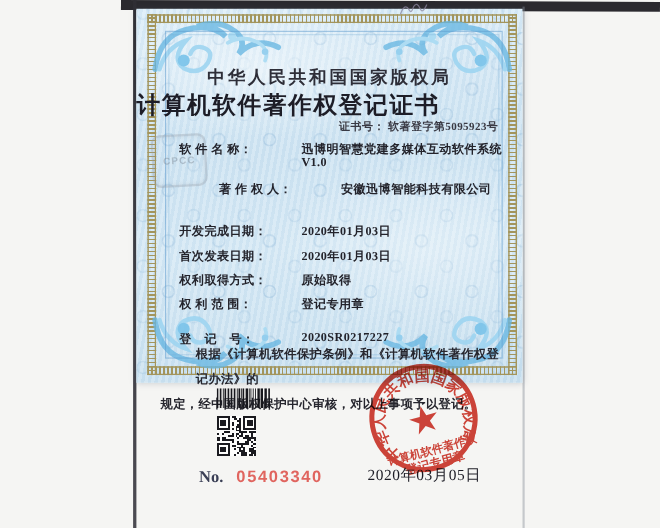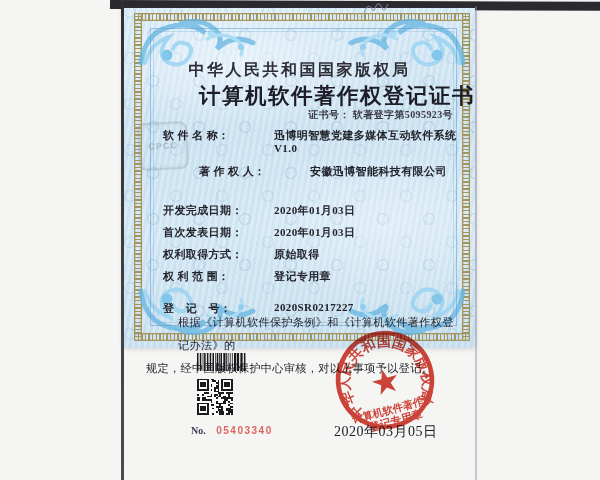--- a/index.html
+++ b/index.html
@@ -42,37 +42,37 @@
   .inner-border{position:absolute;left:26px;right:18px;top:20px;bottom:22px;border:1px solid rgba(95,155,205,.55);pointer-events:none;}
   .inner-border2{position:absolute;left:29px;right:21px;top:23px;bottom:25px;border:1px solid rgba(120,175,215,.35);pointer-events:none;}
   
   .fl{position:absolute;width:122px;height:52px;opacity:.9;}
   .fl.tl{left:13px;top:9px;}
   .fl.tr{right:8px;top:9px;transform:scaleX(-1);}
   .fl.bl{left:13px;bottom:11px;transform:scaleY(-1);}
   .fl.br{right:8px;bottom:11px;transform:scale(-1,-1);}
   
   .authority{position:absolute;left:0;width:100%;top:52px;text-align:center;font-size:16px;font-weight:700;letter-spacing:2.5px;color:#2e2e38;}
-  .cert-title{position:absolute;left:0;width:100%;top:73px;text-align:right;font-size:21.5px;font-weight:800;letter-spacing:1.5px;color:#1d1d27;}
+  .cert-title{position:absolute;left:0;width:100%;top:73px;text-align:left;font-size:21.5px;font-weight:800;letter-spacing:1.5px;color:#1d1d27;}
   .certno{position:absolute;right:22px;top:100px;font-size:10px;color:#3a3a44;letter-spacing:.4px;font-weight:700;}
   .row{position:absolute;left:39px;font-size:11px;font-weight:700;color:#23232b;letter-spacing:.4px;white-space:nowrap;}
   .row .val{position:absolute;left:111px;top:0;white-space:nowrap;}
   .r0{top:120px;} .r0b{top:134px;left:150px;} .r1{top:156px;margin-left:36px;}
   .r2{top:195px;} .r3{top:217px;} .r4{top:239px;} .r5{top:261px;} .r6{top:293px;}
-  .statement{position:absolute;left:22px;top:303px;width:314px;font-size:11.2px;line-height:23px;font-weight:400;color:#26262e;letter-spacing:.3px;}
+  .statement{position:absolute;left:22px;top:303px;width:314px;font-size:11.2px;line-height:23px;font-weight:700;color:#26262e;letter-spacing:.3px;}
   .statement .ln1{padding-left:32px;}
   
   .emboss{position:absolute;left:14px;top:114px;width:46px;height:44px;border:2px solid rgba(145,155,165,.35);border-radius:8px;transform:rotate(-3deg);
     display:flex;align-items:center;justify-content:center;color:rgba(125,135,148,.45);font-size:9px;font-weight:700;letter-spacing:1px;
     font-family:"Liberation Sans","DejaVu Sans",sans-serif;box-shadow:inset 0 0 4px rgba(150,160,170,.25);}
   
   .barcode{position:absolute;left:73px;top:345px;width:49px;height:18px;}
   .qr{position:absolute;left:73px;top:370px;width:36px;height:37px;}
   
-  .serial{position:absolute;left:67px;top:417px;font-size:10px;white-space:nowrap;}
+  .serial{position:absolute;left:57px;top:417px;font-size:15px;white-space:nowrap;}
   .serial .pfx{color:#3a3f55;font-weight:600;}
   .serial .num{color:#e0655f;font-weight:700;letter-spacing:1.5px;margin-left:8px;font-family:"Liberation Sans","DejaVu Sans",sans-serif;}
   
   .seal-date{position:absolute;left:210px;top:415px;font-size:14px;font-weight:400;letter-spacing:.5px;color:#1d1d26;z-index:5;white-space:nowrap;}
   .seal{position:absolute;left:207px;top:318px;width:108px;height:108px;z-index:6;mix-blend-mode:multiply;opacity:.95;transform:rotate(-6deg);}
   .scribble{position:absolute;left:358px;top:0;width:40px;height:16px;z-index:3;}
 </style>
 </head>
 <body>
 

